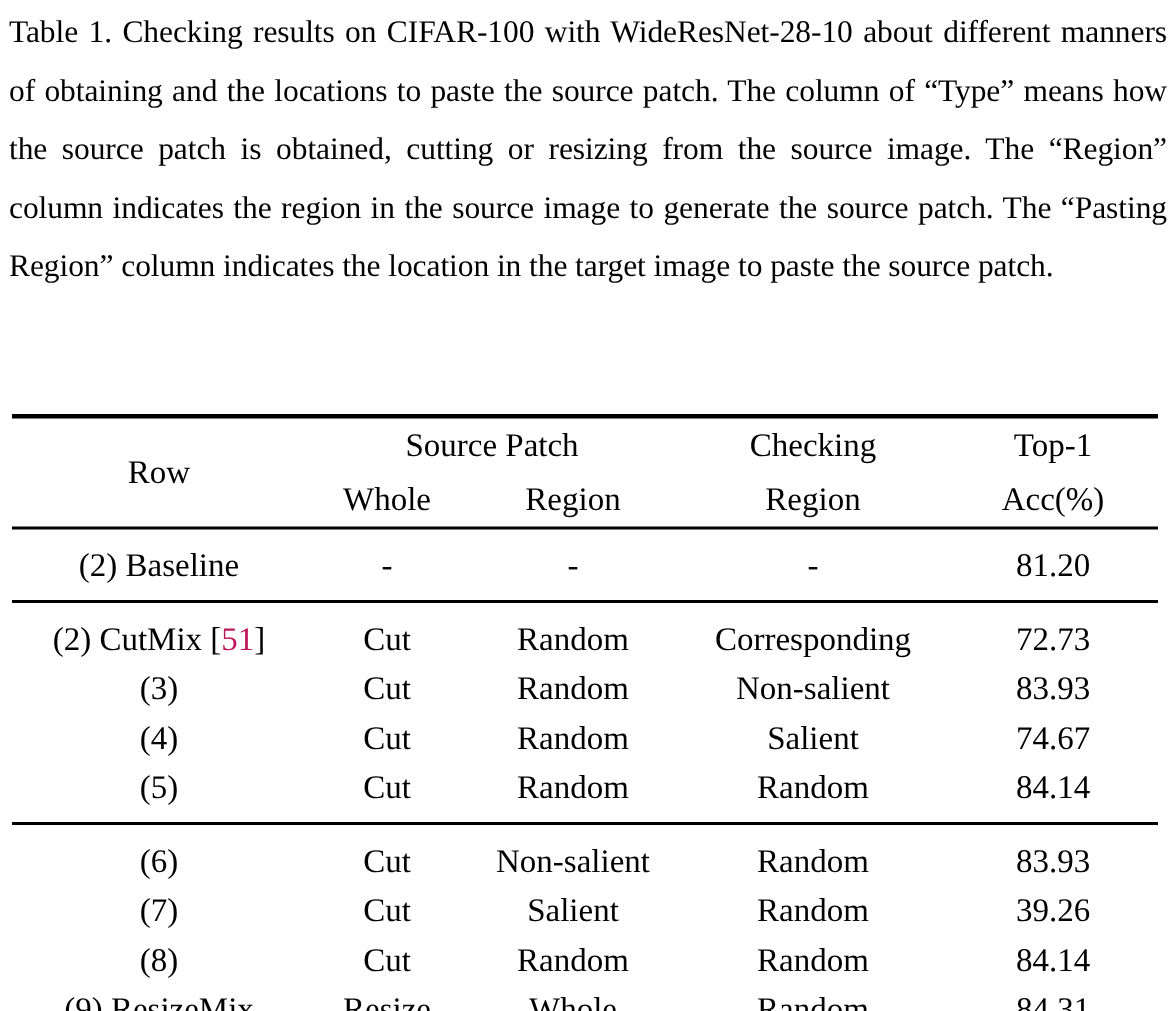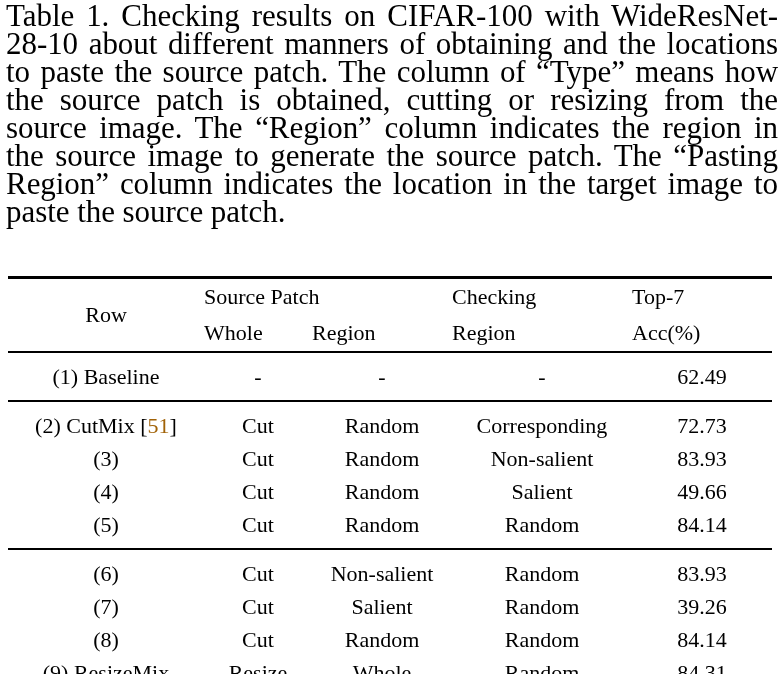--- a/index.html
+++ b/index.html
@@ -20,22 +20,22 @@
     width: 784px;
     height: 674px;
   }
 
   
   .caption {
     position: absolute;
     left: 6px;
     top: 2px;
     width: 772px;
-    font-size: 31px;
-    line-height: 28px;
+    font-size: 21px;
+    line-height: 39px;
     text-align: justify;
     text-justify: inter-word;
     letter-spacing: -0.05px;
   }
   .caption > span { display: inline; }
 
   
   .table-wrap {
     position: absolute;
     left: 8px;
@@ -54,21 +54,21 @@
     vertical-align: middle;
     font-weight: normal;
   }
 
   tr.rule-row-thick td { border-top: 3px solid #000; }
   tr.rule-row-thin  td { border-top: 2px solid #000; }
 
   
   .hdr {
     font-weight: bold;
-    text-align: left;
+    text-align: center;
   }
   .hdr-row-label {
     font-weight: bold;
     text-align: center;
   }
   .h-top td { height: 36px; padding-top: 6px; }
   .h-bot td { height: 36px; padding-bottom: 6px; }
 
   
   .brow td { height: 33px; text-align: center; }
@@ -79,21 +79,21 @@
   .sp-top td { height: 7px; }
   .sp-bot td { height: 7px; }
 
   
   col.c-row  { width: 196px; }
   col.c-type { width: 108px; }
   col.c-reg  { width: 140px; }
   col.c-past { width: 180px; }
   col.c-acc  { width: 140px; }
 
-  .cite-green { color: #a16207; }
+  .cite-green { color: #be185d; }
 </style>
 </head>
 <body>
 
 <div id="page">
 
   <div class="caption">
     <span>Table 1. Checking results on CIFAR-100 with WideResNet-28-10 about different manners of obtaining and the locations to paste the source patch. The column of “Type” means how the source patch is obtained, cutting or resizing from the source image. The “Region” column indicates the region in the source image to generate the source patch. The “Pasting Region” column indicates the location in the target image to paste the source patch.</span>
   </div>
 
@@ -107,40 +107,40 @@
           <col class="c-acc">
       </colgroup>
       <tbody id="tbody">
           <tr class="rule-row-thick">
             <td colspan="5" style="height:0"></td>
           </tr>
           <tr class="h-top">
             <td class="hdr-row-label" rowspan="2">Row</td>
             <td class="hdr" colspan="2">Source Patch</td>
             <td class="hdr">Checking</td>
-            <td class="hdr">Top-7</td>
+            <td class="hdr">Top-1</td>
           </tr>
           <tr class="h-bot">
             <td class="hdr">Whole</td>
             <td class="hdr">Region</td>
             <td class="hdr">Region</td>
             <td class="hdr">Acc(%)</td>
           </tr>
           <tr class="rule-row-thin">
             <td colspan="5" style="height:0"></td>
           </tr>
           <tr class="sp-top">
             <td colspan="5"></td>
           </tr>
           <tr class="brow">
-            <td class="col-row">(1) Baseline</td>
+            <td class="col-row">(2) Baseline</td>
             <td>-</td>
             <td>-</td>
             <td>-</td>
-            <td class="">62.49</td>
+            <td class="">81.20</td>
           </tr>
           <tr class="sp-bot">
             <td colspan="5"></td>
           </tr>
           <tr class="rule-row-thin">
             <td colspan="5" style="height:0"></td>
           </tr>
           <tr class="sp-top">
             <td colspan="5"></td>
           </tr>
@@ -156,21 +156,21 @@
             <td>Cut</td>
             <td>Random</td>
             <td>Non-salient</td>
             <td class="">83.93</td>
           </tr>
           <tr class="brow">
             <td class="col-row">(4)</td>
             <td>Cut</td>
             <td>Random</td>
             <td>Salient</td>
-            <td class="">49.66</td>
+            <td class="">74.67</td>
           </tr>
           <tr class="brow">
             <td class="col-row">(5)</td>
             <td>Cut</td>
             <td>Random</td>
             <td>Random</td>
             <td class="bold-val">84.14</td>
           </tr>
           <tr class="sp-bot">
             <td colspan="5"></td>

